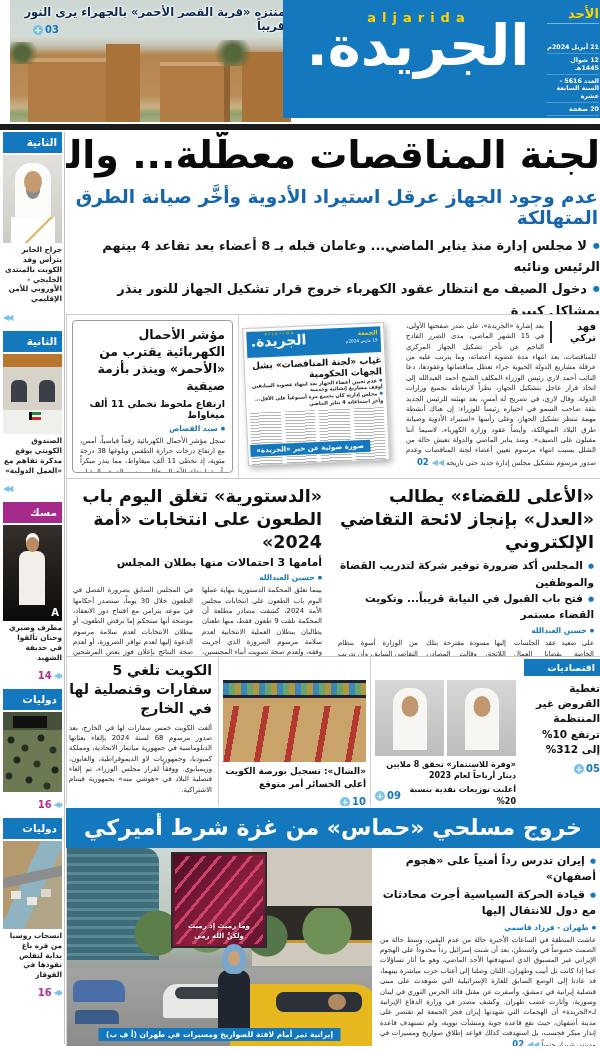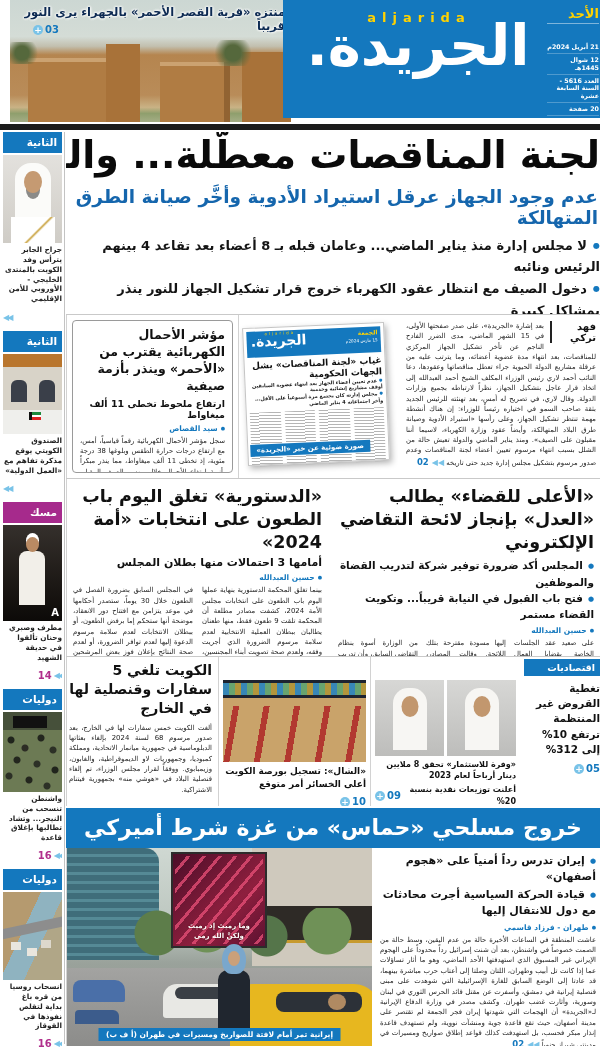--- a/index.html
+++ b/index.html
@@ -247,21 +247,20 @@
           <b>14</b>
         </div>
     </div>
 
     <div class="sbox">
       <div class="kicker blue">دوليات</div>
       <div class="sphoto ph-crowd">
         <div class="banner"></div>
         <div class="dots"></div>
       </div>
-      <div class="scap">واشنطن تنسحب من النيجر... وتشاد تطالبها بإغلاق قاعدة</div>
       <div class="sref pageref mag">
           <span class="audio">◀◀</span>
           <b>16</b>
         </div>
     </div>
 
     <div class="sbox">
       <div class="kicker blue">دوليات</div>
       <div class="sphoto ph-flood">
         <div class="road"></div>

